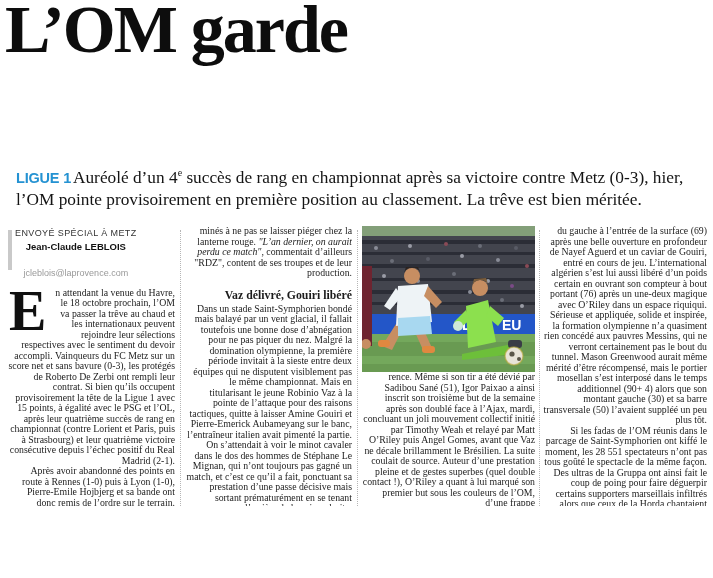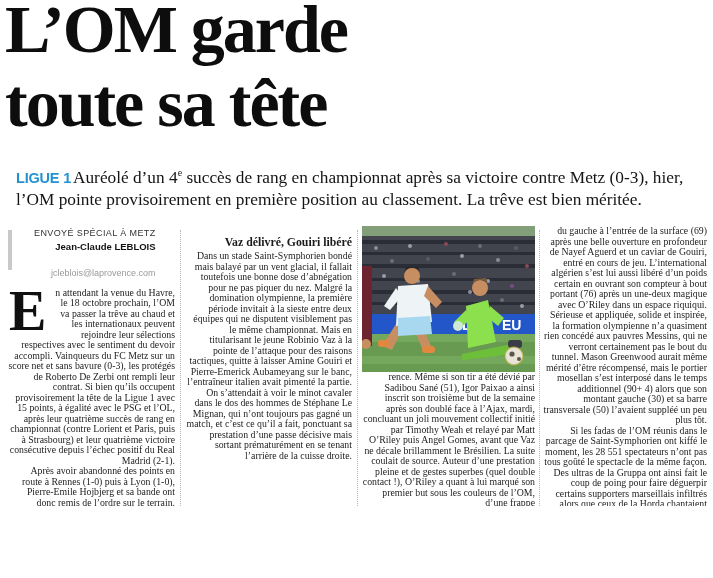--- a/index.html
+++ b/index.html
@@ -24,22 +24,22 @@
        font-size:9.8px;line-height:10.5px;color:#1c1c1c;}
   .col p{margin:0;text-align:right;}
   #col1{left:8px;width:167px;}
   #col2{left:186px;width:166px;}
   #col3{left:362px;width:173px;}
   #col4{left:543px;width:164px;}
   .sep{position:absolute;top:4px;bottom:4px;width:0;border-left:1px dotted #b6b6b6;}
   #sep1{left:180px;} #sep2{left:357px;} #sep3{left:539px;}
 
   
-  .byline{font-family:"Liberation Sans",sans-serif;display:flex;gap:22px;
-          margin:2px 0 9px 0;text-align:right;}
+  .byline{font-family:"Liberation Sans",sans-serif;display:flex;gap:3px;
+          margin:2px 0 9px 0;text-align:center;}
   .byline-bar{width:4px;height:40px;background:#c9c9c9;margin-top:2px;flex:none;}
   .byline-label{font-size:9px;letter-spacing:.4px;color:#333;margin-bottom:3px;}
   .byline-author{font-size:9.5px;font-weight:bold;color:#111;margin-bottom:16px;}
   .byline-email{font-size:9px;color:#999;}
 
   .dropcap{float:left;font-size:56px;line-height:41px;padding:3px 5px 0 1px;
            font-weight:600;color:#101010;}
 
   .subhead{font-weight:bold;font-size:11.8px;line-height:13px;
            margin:10px 0 2px 0 !important;text-align:left;}
@@ -49,21 +49,21 @@
   .photo{display:block;width:173px;height:146px;}
   .caption{font-family:"Liberation Sans",sans-serif;font-size:10.4px;line-height:13px;
            font-weight:bold;color:#1f1f1f;margin:5px 0 13px 0 !important;text-align:left;}
   .credit{font-weight:normal;color:#8d8d8d;font-size:9.4px;letter-spacing:.2px;}
 </style>
 </head>
 <body>
 
 <div class="page">
 
-  <h1 class="headline"><span>L’OM garde</span><br><span>toute sa tête</span></h1>
+  <h1 class="headline"><span>L’OM garde</span><br></h1>
 
   <p class="standfirst"><span class="kicker">LIGUE 1</span><span>Auréolé d’un 4</span><sup>e</sup><span> succès de rang en championnat après sa victoire contre Metz (0-3), hier, l’OM pointe provisoirement en première position au classement. La trêve est bien méritée.</span></p>
 
   <div class="bodygrid">
 
     <div class="sep" id="sep1"></div>
     <div class="sep" id="sep2"></div>
     <div class="sep" id="sep3"></div>
 
     <div class="col" id="col1">
@@ -73,20 +73,21 @@
           <div class="byline-label">ENVOYÉ SPÉCIAL À METZ</div>
           <div class="byline-author">Jean-Claude LEBLOIS</div>
           <div class="byline-email">jcleblois@laprovence.com</div>
         </div>
       </div>
       <p><span class="dropcap">E</span><span>n attendant la venue du Havre, le 18 octobre prochain, l’OM va passer la trêve au chaud et les internationaux peuvent rejoindre leur sélections respectives avec le sentiment du devoir accompli. Vainqueurs du FC Metz sur un score net et sans bavure (0-3), les protégés de Roberto De Zerbi ont rempli leur contrat. Si bien qu’ils occupent provisoirement la tête de la Ligue 1 avec 15 points, à égalité avec le PSG et l’OL, après leur quatrième succès de rang en championnat (contre Lorient et Paris, puis à Strasbourg) et leur quatrième victoire consécutive depuis l’échec positif du Real Madrid (2-1).</span></p>
       <p>Après avoir abandonné des points en route à Rennes (1-0) puis à Lyon (1-0), Pierre-Emile Hojbjerg et sa bande ont donc remis de l’ordre sur le terrain. Depuis la fin du mercato et de l’affaire Rabiot, ils surfent sur une dynamique impressionnante, qui récompense tout le club. Des dirigeants à l’entraîneur, évidemment, jusqu’aux joueurs, déter-</p>
     </div>
 
     <div class="col" id="col2">
+      <p><span>minés à ne pas se laisser piéger chez la lanterne rouge. </span><span class="qitalic">"L’an dernier, on aurait perdu ce match"</span><span>, commentait d’ailleurs "RDZ", content de ses troupes et de leur production.</span></p>
       <p class="subhead">Vaz délivré, Gouiri libéré</p>
       <p>Dans un stade Saint-Symphorien bondé mais balayé par un vent glacial, il fallait toutefois une bonne dose d’abnégation pour ne pas piquer du nez. Malgré la domination olympienne, la première période invitait à la sieste entre deux équipes qui ne disputent visiblement pas le même championnat. Mais en titularisant le jeune Robinio Vaz à la pointe de l’attaque pour des raisons tactiques, quitte à laisser Amine Gouiri et Pierre-Emerick Aubameyang sur le banc, l’entraîneur italien avait pimenté la partie. On s’attendait à voir le minot cavaler dans le dos des hommes de Stéphane Le Mignan, qui n’ont toujours pas gagné un match, et c’est ce qu’il a fait, ponctuant sa prestation d’une passe décisive mais sortant prématurément en se tenant l’arrière de la cuisse droite.</p>
     </div>
 
     <div class="col" id="col3">
       <svg class="photo" viewBox="0 0 173 146" xmlns="http://www.w3.org/2000/svg">
 
         <rect x="0" y="0" width="173" height="100" fill="#43454e"></rect>
         <g fill="#2b2d36">
           <rect x="0" y="14" width="173" height="4"></rect>

